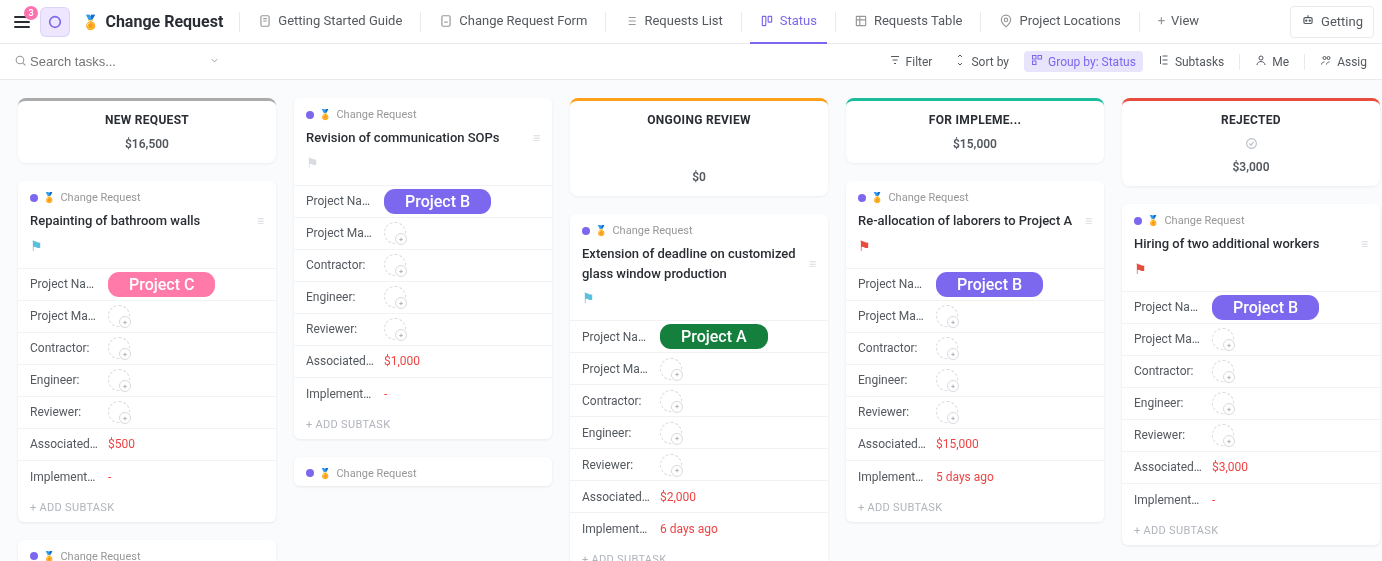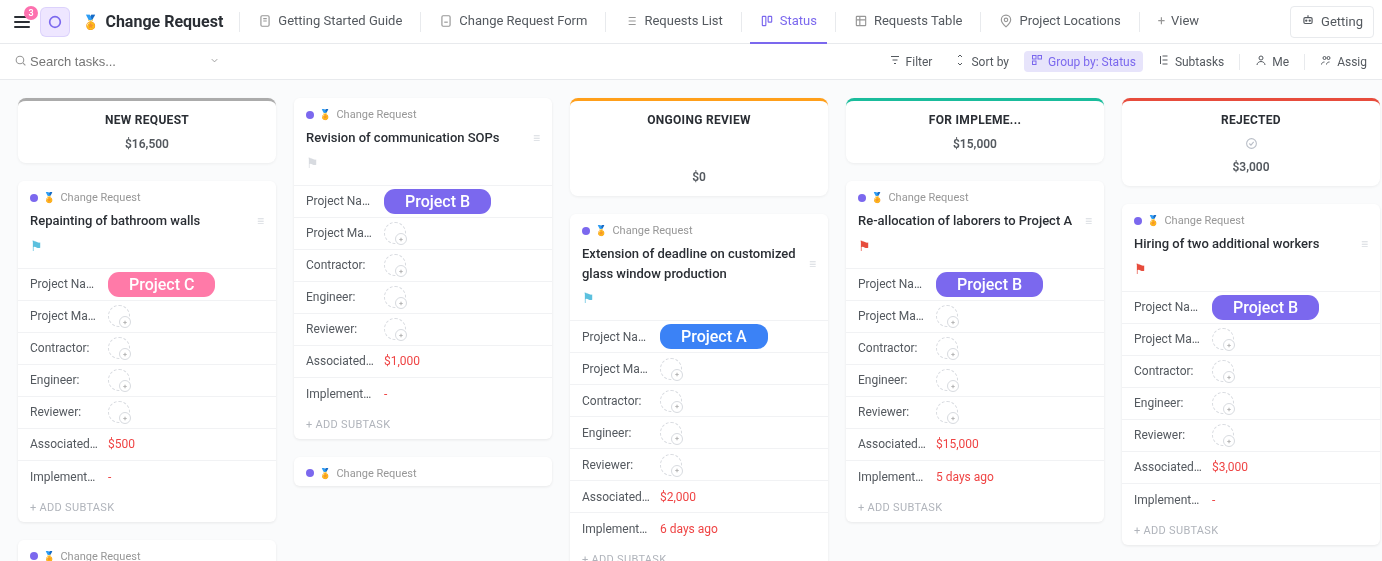--- a/index.html
+++ b/index.html
@@ -61,21 +61,21 @@
   .flag.red { color: #e74c3c; }
   
   .fields { border-top: 1px solid #f1f2f4; margin-top: 8px; }
   .field { display: flex; align-items: center; height: 32px; padding: 0 12px; font-size: 12px; color: #54595f; border-bottom: 1px solid #f1f2f4; gap: 8px; }
   .field:last-child { border-bottom: none; }
   .field .label { width: 70px; white-space: nowrap; overflow: hidden; text-overflow: ellipsis; color: #54595f; }
   .field .value { flex: 1; color: #ef4444; }
   .badge { display: inline-block; padding: 3px 21px; border-radius: 11px; color: #fff; font-size: 16px; font-weight: 500; }
   .badge.pC { background: #ff7aa8; }
   .badge.pB { background: #7b68ee; }
-  .badge.pA { background: #3b82f6; }
+  .badge.pA { background: #15803d; }
   .person-empty { width: 22px; height: 22px; border: 1px dashed #d8dbe0; border-radius: 50%; position: relative; display: flex; align-items: center; justify-content: center; color: #d8dbe0; font-size: 10px; }
   .person-empty::after { content: "+"; position: absolute; bottom: -2px; right: -2px; width: 10px; height: 10px; background: #fff; border: 1px solid #d8dbe0; border-radius: 50%; color: #979797; font-size: 8px; display: flex; align-items: center; justify-content: center; }
   .add-sub { padding: 8px 12px; font-size: 11px; color: #b0b4bb; cursor: pointer; letter-spacing: .3px; }
   .new-task { padding: 8px 12px; font-size: 12px; color: #b0b4bb; cursor: pointer; }
   
   .card.peek .crumb { margin-bottom: 0; }
 </style>
 </head>
 <body>
 

